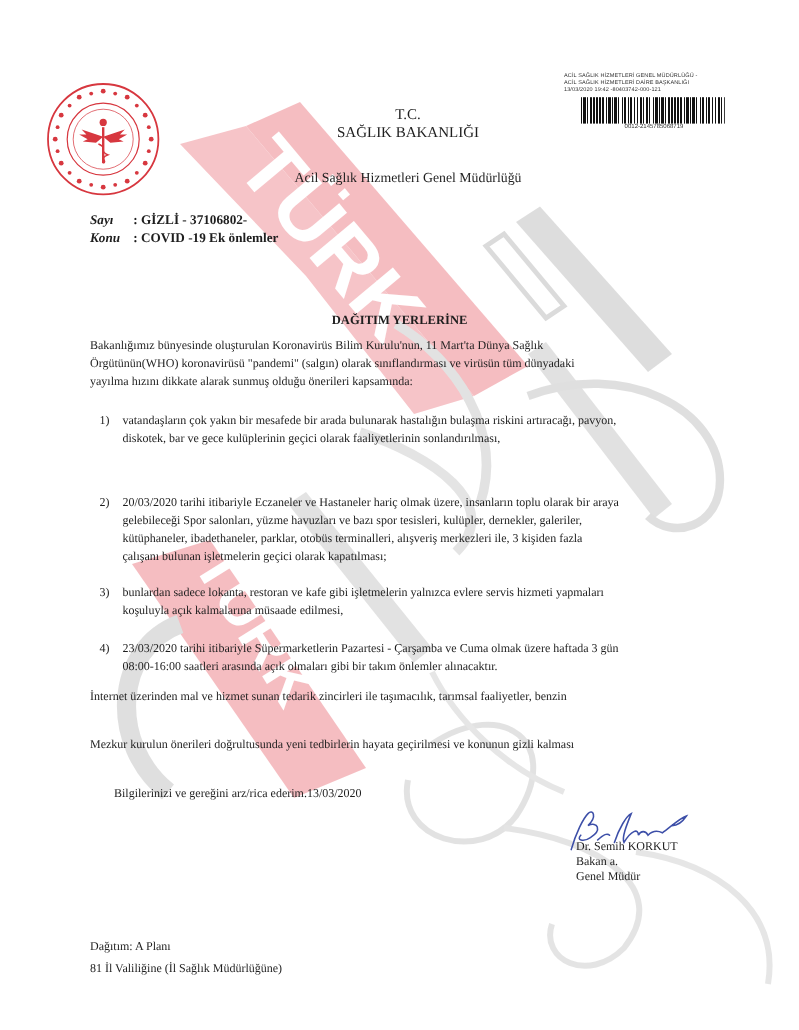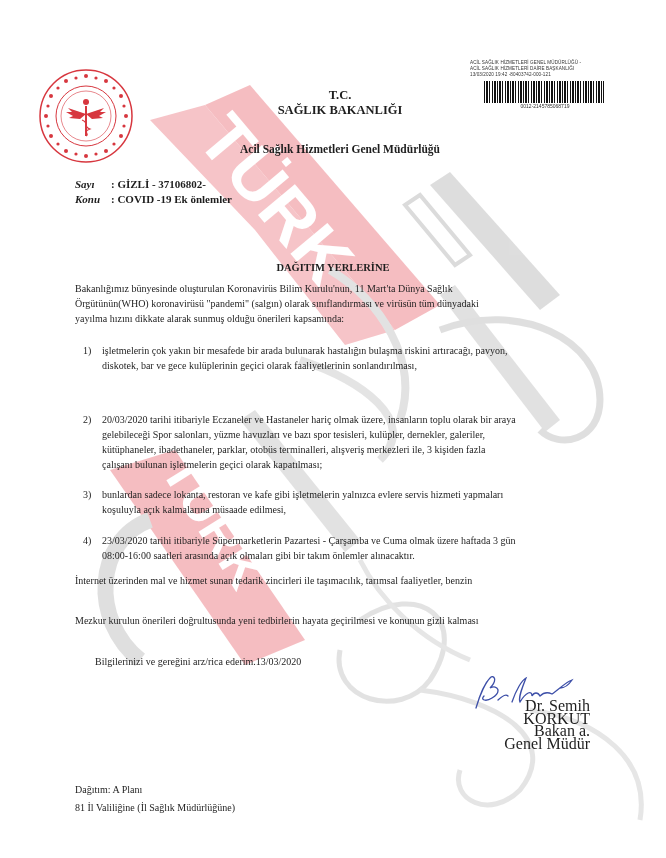--- a/index.html
+++ b/index.html
@@ -8,38 +8,38 @@
       background: #ffffff; position: relative;
       font-family: "Liberation Serif", "DejaVu Serif", serif;
       color: #1e1e1e;
     }
     .page { position: absolute; left: 0; top: 0; width: 666px; height: 858px; }
     .wm { position: absolute; pointer-events: none; }
     .abs { position: absolute; }
     .logo { left: 38px; top: 68px; width: 96px; height: 96px; }
     .header {
       position: absolute; left: 200px; top: 88px; width: 280px;
-      text-align: center; font-weight: bold; line-height: 15px;
+      text-align: center; font-weight: normal; line-height: 15px;
     }
     .header .tc { font-size: 12.5px; }
     .header .min { font-size: 12.5px; }
     .header .dir { font-size: 11.5px; margin-top: 24px; }
     .barcode-box { position: absolute; left: 470px; top: 60px; width: 160px; }
     .barcode-box .meta { font-size: 4.6px; line-height: 6px; color: #333; font-family: "Liberation Sans", sans-serif; letter-spacing: 0.1px; }
     .barcode { margin-top: 3px; margin-left: 14px; width: 120px; height: 22px;
       background: repeating-linear-gradient(90deg, #111 0 1px, #fff 1px 2px, #111 2px 4px, #fff 4px 5px, #111 5px 6px, #fff 6px 8px, #111 8px 9px, #fff 9px 10px, #111 10px 12px, #fff 12px 13px); }
     .barcode-num { font-size: 5px; color: #333; text-align: center; width: 150px; font-family: "Liberation Sans", sans-serif; }
     .ref { position: absolute; left: 75px; font-size: 11px; font-weight: bold; }
     .ref .lbl { display: inline-block; width: 36px; font-style: italic; }
     .title { position: absolute; left: 0; width: 666px; top: 262px; text-align: center; font-weight: bold; font-size: 10.5px; }
     .body-text { font-size: 10px; line-height: 15px; position: absolute; }
     .item { position: absolute; left: 83px; width: 530px; font-size: 10px; line-height: 15px; }
     .item .num { position: absolute; left: 0; top: 0; }
     .item .txt { margin-left: 19px; }
-    .sig { position: absolute; left: 480px; top: 700px; width: 110px; text-align: right; font-size: 16px; line-height: 12.5px; }
+    .sig { position: absolute; left: 480px; top: 700px; width: 110px; text-align: left; font-size: 10px; line-height: 12.5px; }
     .dist { position: absolute; left: 75px; font-size: 10px; }
   </style>
 </head>
 <body>
 
 <div class="page">
 
   <svg class="wm" style="left:0;top:0" width="666" height="858" viewBox="0 0 666 858">
     <g opacity="0.42">
 
@@ -134,21 +134,21 @@
 
   <div class="body-text" style="left:75px;top:281px;width:560px">
     <div>Bakanlığımız bünyesinde oluşturulan  Koronavirüs Bilim Kurulu'nun, 11 Mart'ta Dünya Sağlık</div>
     <div>Örgütünün(WHO) koronavirüsü "pandemi" (salgın) olarak sınıflandırması ve virüsün tüm dünyadaki</div>
     <div>yayılma hızını dikkate alarak sunmuş olduğu önerileri kapsamında:</div>
   </div>
 
   <div class="item" style="top:343px">
     <span class="num">1)</span>
     <div class="txt">
-      <div>işletmelerin çok yakın bir mesafede bir arada bulunarak hastalığın bulaşma riskini artıracağı, pavyon,</div>
+      <div>vatandaşların çok yakın bir mesafede bir arada bulunarak hastalığın bulaşma riskini artıracağı, pavyon,</div>
       <div>diskotek, bar ve gece kulüplerinin geçici olarak faaliyetlerinin sonlandırılması,</div>
     </div>
   </div>
 
   <div class="item" style="top:412px">
     <span class="num">2)</span>
     <div class="txt">
       <div>20/03/2020 tarihi itibariyle Eczaneler ve Hastaneler hariç olmak üzere, insanların toplu olarak bir araya</div>
       <div>gelebileceği Spor salonları, yüzme havuzları ve bazı spor tesisleri, kulüpler, dernekler, galeriler,</div>
       <div>kütüphaneler, ibadethaneler, parklar, otobüs terminalleri,  alışveriş merkezleri ile, 3 kişiden fazla</div>

